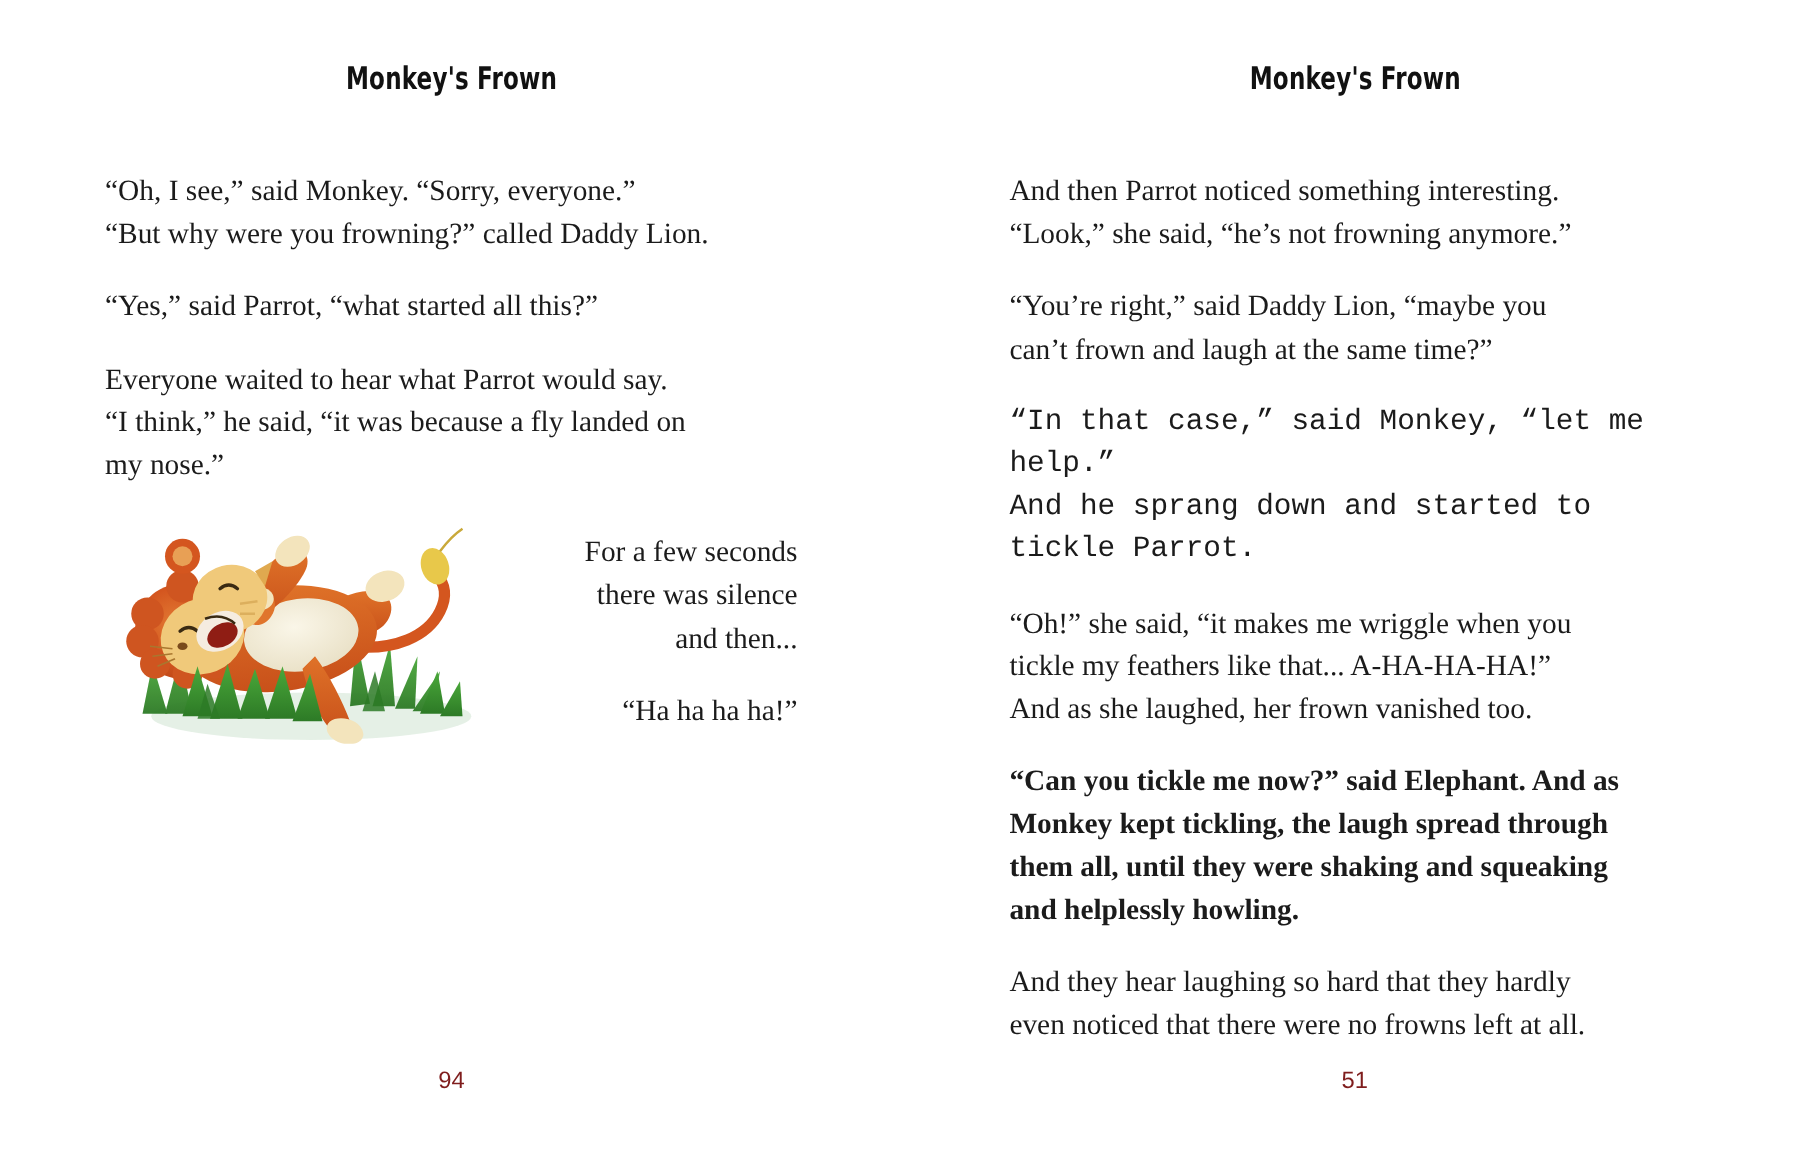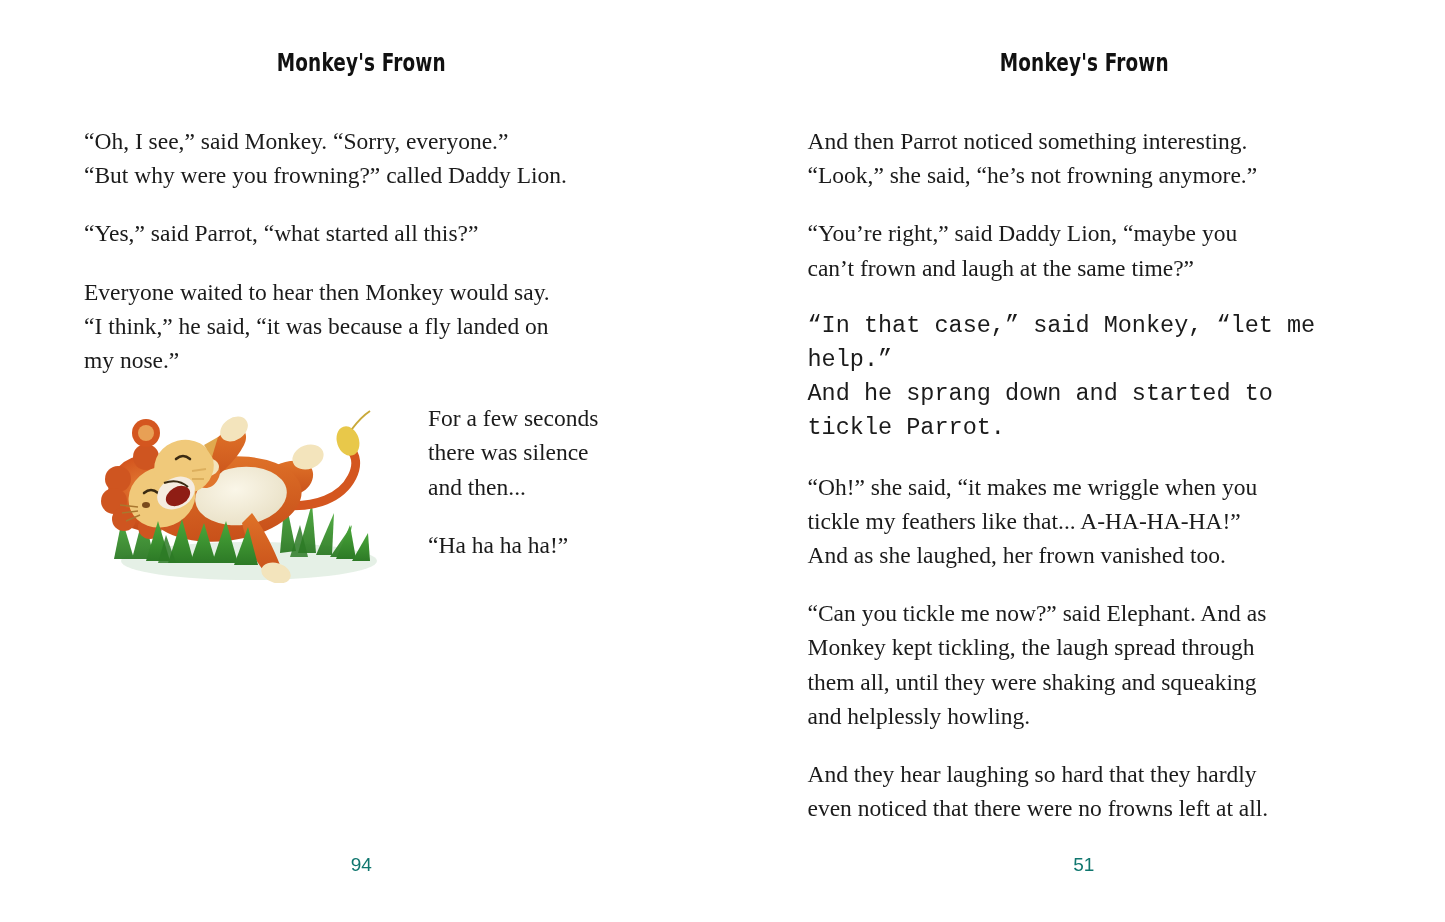--- a/index.html
+++ b/index.html
@@ -58,30 +58,31 @@
     left: 84px;
     width: 540px;
   }
 
   .page-right .body-col {
     left: 85px;
     width: 540px;
   }
 
   .para {
-    margin: 0 0 24px 0;
+    margin: 12px 0 24px 0;
   }
 
   .para:last-child { margin-bottom: 0; }
 
   
   .figure-wrap {
     position: relative;
     margin: 12px 0 0 0;
     min-height: 196px;
+    text-align: right;
   }
 
   .illus {
     position: absolute;
     left: 0px;
     top: 0px;
     width: 330px;
     height: 182px;
   }
 
@@ -99,21 +100,21 @@
 
   .after-figure { margin-top: 20px; }
 
   .page-number {
     position: absolute;
     bottom: 46px;
     left: 0;
     width: 100%;
     text-align: center;
     font-size: 19px;
-    color: #0f766e;
+    color: #7f1d1d;
     font-family: "Liberation Sans", sans-serif;
   }
 
   .page-left .page-number { padding-left: 0px; }
 </style>
 </head>
 <body>
 
 <div class="spread">
 
@@ -121,21 +122,21 @@
 
     <div class="page-header">Monkey's Frown</div>
 
     <div class="body-col">
 
       <p class="para" style="white-space: pre-line;">“Oh, I see,” said Monkey. “Sorry, everyone.”
 “But why were you frowning?” called Daddy Lion.</p>
 
       <p class="para">“Yes,” said Parrot, “what started all this?”</p>
 
-      <p class="para" style="white-space: pre-line;">Everyone waited to hear then Monkey would say.
+      <p class="para" style="white-space: pre-line;">Everyone waited to hear what Parrot would say.
 “I think,” he said, “it was because a fly landed on
 my nose.”</p>
 
       <div class="figure-wrap">
 
         <div class="illus">
           <svg viewBox="0 0 330 182" width="330" height="182" xmlns="http://www.w3.org/2000/svg">
             <defs>
               <radialGradient id="maneG" cx="42%" cy="42%" r="62%">
                 <stop offset="0%" stop-color="#e27a33"></stop>
@@ -263,21 +264,21 @@
     <div class="body-col">
       <p class="para" style="white-space: pre-line;">And then Parrot noticed something interesting.
 “Look,” she said, “he’s not frowning anymore.”</p>
       <p class="para" style="white-space: pre-line;">“You’re right,” said Daddy Lion, “maybe you
 can’t frown and laugh at the same time?”</p>
       <p class="para" style="white-space: pre-line; font-family: Liberation Mono, monospace;">“In that case,” said Monkey, “let me help.”
 And he sprang down and started to tickle Parrot.</p>
       <p class="para" style="white-space: pre-line;">“Oh!” she said, “it makes me wriggle when you
 tickle my feathers like that... A-HA-HA-HA!”
 And as she laughed, her frown vanished too.</p>
-      <p class="para" style="white-space: pre-line;">“Can you tickle me now?” said Elephant. And as
+      <p class="para" style="white-space: pre-line; font-weight: bold;">“Can you tickle me now?” said Elephant. And as
 Monkey kept tickling, the laugh spread through
 them all, until they were shaking and squeaking
 and helplessly howling.</p>
       <p class="para" style="white-space: pre-line;">And they hear laughing so hard that they hardly
 even noticed that there were no frowns left at all.</p>
     </div>
 
     <div class="page-number">51</div>
   </div>
 

